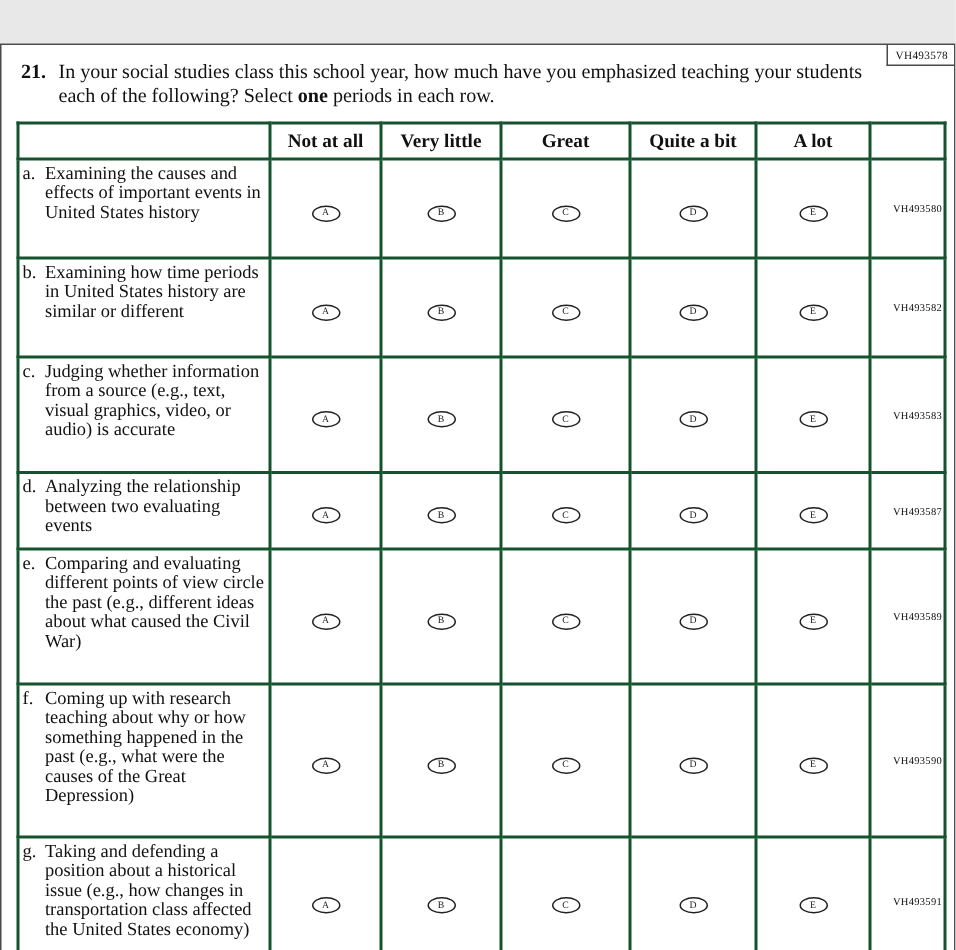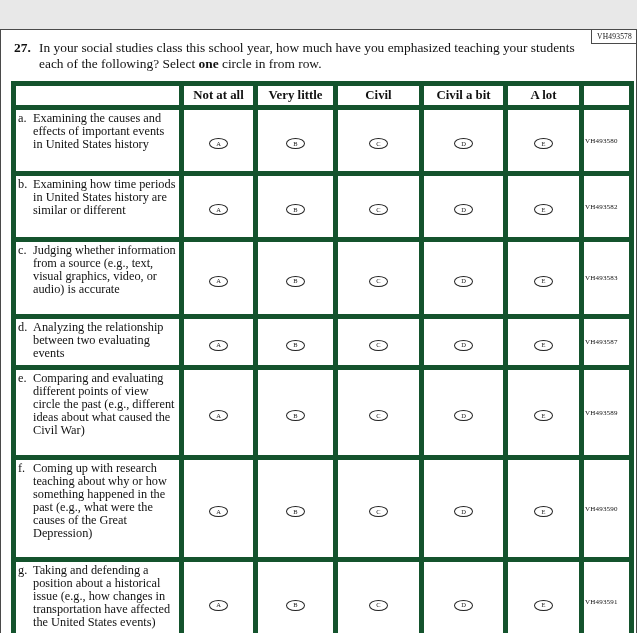--- a/index.html
+++ b/index.html
@@ -41,21 +41,21 @@
   .q-bold { font-weight:bold; }
 
   
   table.survey {
     border-collapse:collapse;
     table-layout:fixed;
     width:618px;
     margin:4px 0 0 10px;
   }
   .survey td, .survey th {
-    border:5px solid #14532d;
+    border:2px solid #14532d;
     box-sizing:border-box;
   }
   .survey th {
     font-size:12.8px;
     font-weight:bold;
     text-align:center;
     height:24px;
     padding:2px 1px;
   }
   .label-cell {
@@ -87,62 +87,62 @@
   }
   .oval-letter {
     font-size:6.5px;
     line-height:6.5px;
     color:#222;
     font-family:"Liberation Serif", serif;
   }
   .code-cell {
     font-size:7px;
     letter-spacing:0.2px;
-    text-align:left;
+    text-align:right;
     vertical-align:middle;
     padding:0 1px;
   }
   
   tr.r-a  td { height:66px; }
   tr.r-b  td { height:66px; }
   tr.r-c  td { height:77px; }
   tr.r-d  td { height:51px; }
   tr.r-e  td { height:90px; }
   tr.r-f  td { height:102px; }
   tr.r-g  td { height:85px; }
 </style>
 </head>
 <body>
 
 <div class="page">
 
   <div class="form-code-box">VH493578</div>
 
   <div class="question">
-    <span class="q-number">27.</span>
-    <span class="q-text"><span>In your social studies class this school year, how much have you emphasized teaching your students each of the following? Select </span><span class="q-bold">one</span><span> circle in from row.</span></span>
+    <span class="q-number">21.</span>
+    <span class="q-text"><span>In your social studies class this school year, how much have you emphasized teaching your students each of the following? Select </span><span class="q-bold">one</span><span> periods in each row.</span></span>
   </div>
 
   <table class="survey">
     <colgroup>
       <col style="width:168px">
       <col style="width:74px">
       <col style="width:80px">
       <col style="width:86px">
       <col style="width:84px">
       <col style="width:76px">
       <col style="width:50px">
     </colgroup>
     <thead>
       <tr>
         <th></th>
         <th>Not at all</th>
         <th>Very little</th>
-        <th>Civil</th>
-        <th>Civil a bit</th>
+        <th>Great</th>
+        <th>Quite a bit</th>
         <th>A lot</th>
         <th></th>
       </tr>
     </thead>
     <tbody>
 
       <tr class="r-a">
         <td class="label-cell">
           <div class="label-flex">
             <span class="row-letter">a.</span>
@@ -289,21 +289,21 @@
         <td class="oval-cell"><span class="oval">
               <span class="oval-letter">E</span>
             </span></td>
         <td class="code-cell">VH493590</td>
       </tr>
 
       <tr class="r-g">
         <td class="label-cell">
           <div class="label-flex">
             <span class="row-letter">g.</span>
-            <span class="row-text">Taking and defending a position about a historical issue (e.g., how changes in transportation have affected the United States events)</span>
+            <span class="row-text">Taking and defending a position about a historical issue (e.g., how changes in transportation class affected the United States economy)</span>
           </div>
         </td>
         <td class="oval-cell"><span class="oval">
               <span class="oval-letter">A</span>
             </span></td>
         <td class="oval-cell"><span class="oval">
               <span class="oval-letter">B</span>
             </span></td>
         <td class="oval-cell"><span class="oval">
               <span class="oval-letter">C</span>

